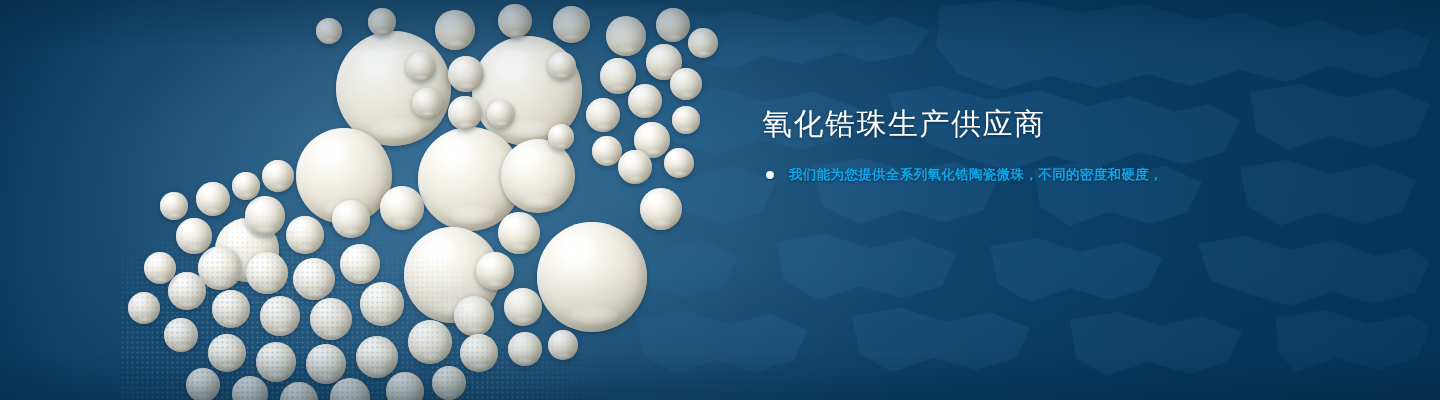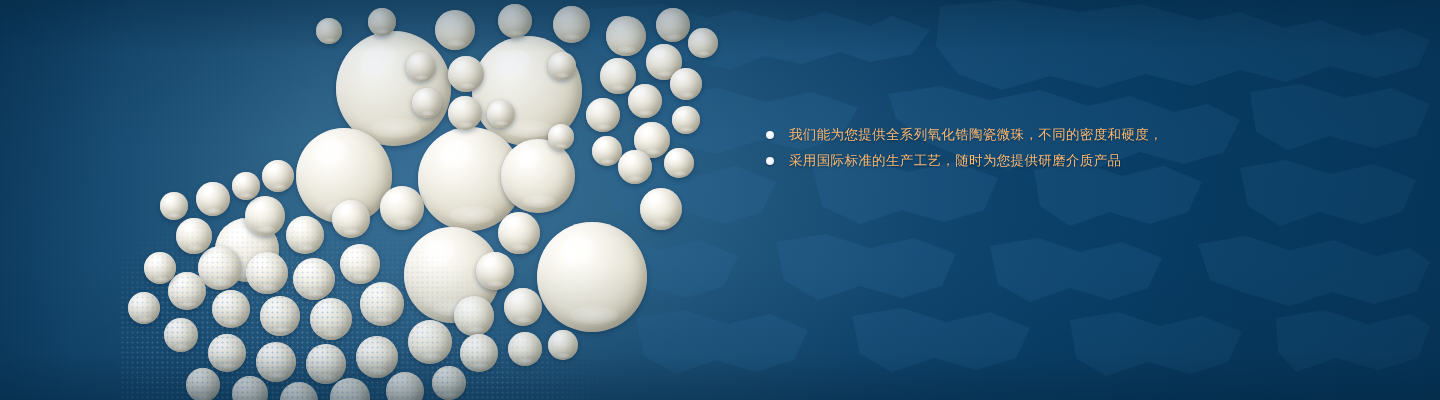--- a/index.html
+++ b/index.html
@@ -167,23 +167,24 @@
     margin: 19px 0 0 0;
     padding: 0;
     list-style: none;
   }
   .bullet {
     position: relative;
     padding-left: 27px;
     margin-bottom: 2px;
     font-size: 13.5px;
     line-height: 23.5px;
-    color: #fdba74;
+    color: #0ea5e9;
     letter-spacing: 0.35px;
     text-shadow: 0 1px 2px rgba(2,26,46,0.55);
+    font-weight: bold;
   }
   .bullet .dot {
     position: absolute;
     left: 4px;
     top: 8px;
     width: 8px;
     height: 8px;
     border-radius: 50%;
     background: radial-gradient(circle at 36% 32%, #ffffff 0%, #eef4f8 55%, #cfdce6 100%);
     box-shadow: 0 1px 2px rgba(2,26,46,0.5);
@@ -299,26 +300,23 @@
     <div class="bead" style="left:432px; top:366px; width:34px; height:34px;"></div>
     <div class="bead" style="left:508px; top:332px; width:34px; height:34px;"></div>
     <div class="bead" style="left:548px; top:330px; width:30px; height:30px;"></div>
   </div>
 
   <div class="halftone"></div>
   <div class="halftone2"></div>
   <div class="bg-vignette"></div>
 
   <div class="content">
+    <h1 class="title">氧化锆珠生产供应商</h1>
 
     <ul class="bullets">
       <li class="bullet">
         <span class="dot"></span>
         <span class="bullet-text">我们能为您提供全系列氧化锆陶瓷微珠，不同的密度和硬度，</span>
       </li>
-      <li class="bullet">
-        <span class="dot"></span>
-        <span class="bullet-text">采用国际标准的生产工艺，随时为您提供研磨介质产品</span>
-      </li>
     </ul>
   </div>
 
 </div>
 
 </body></html>

